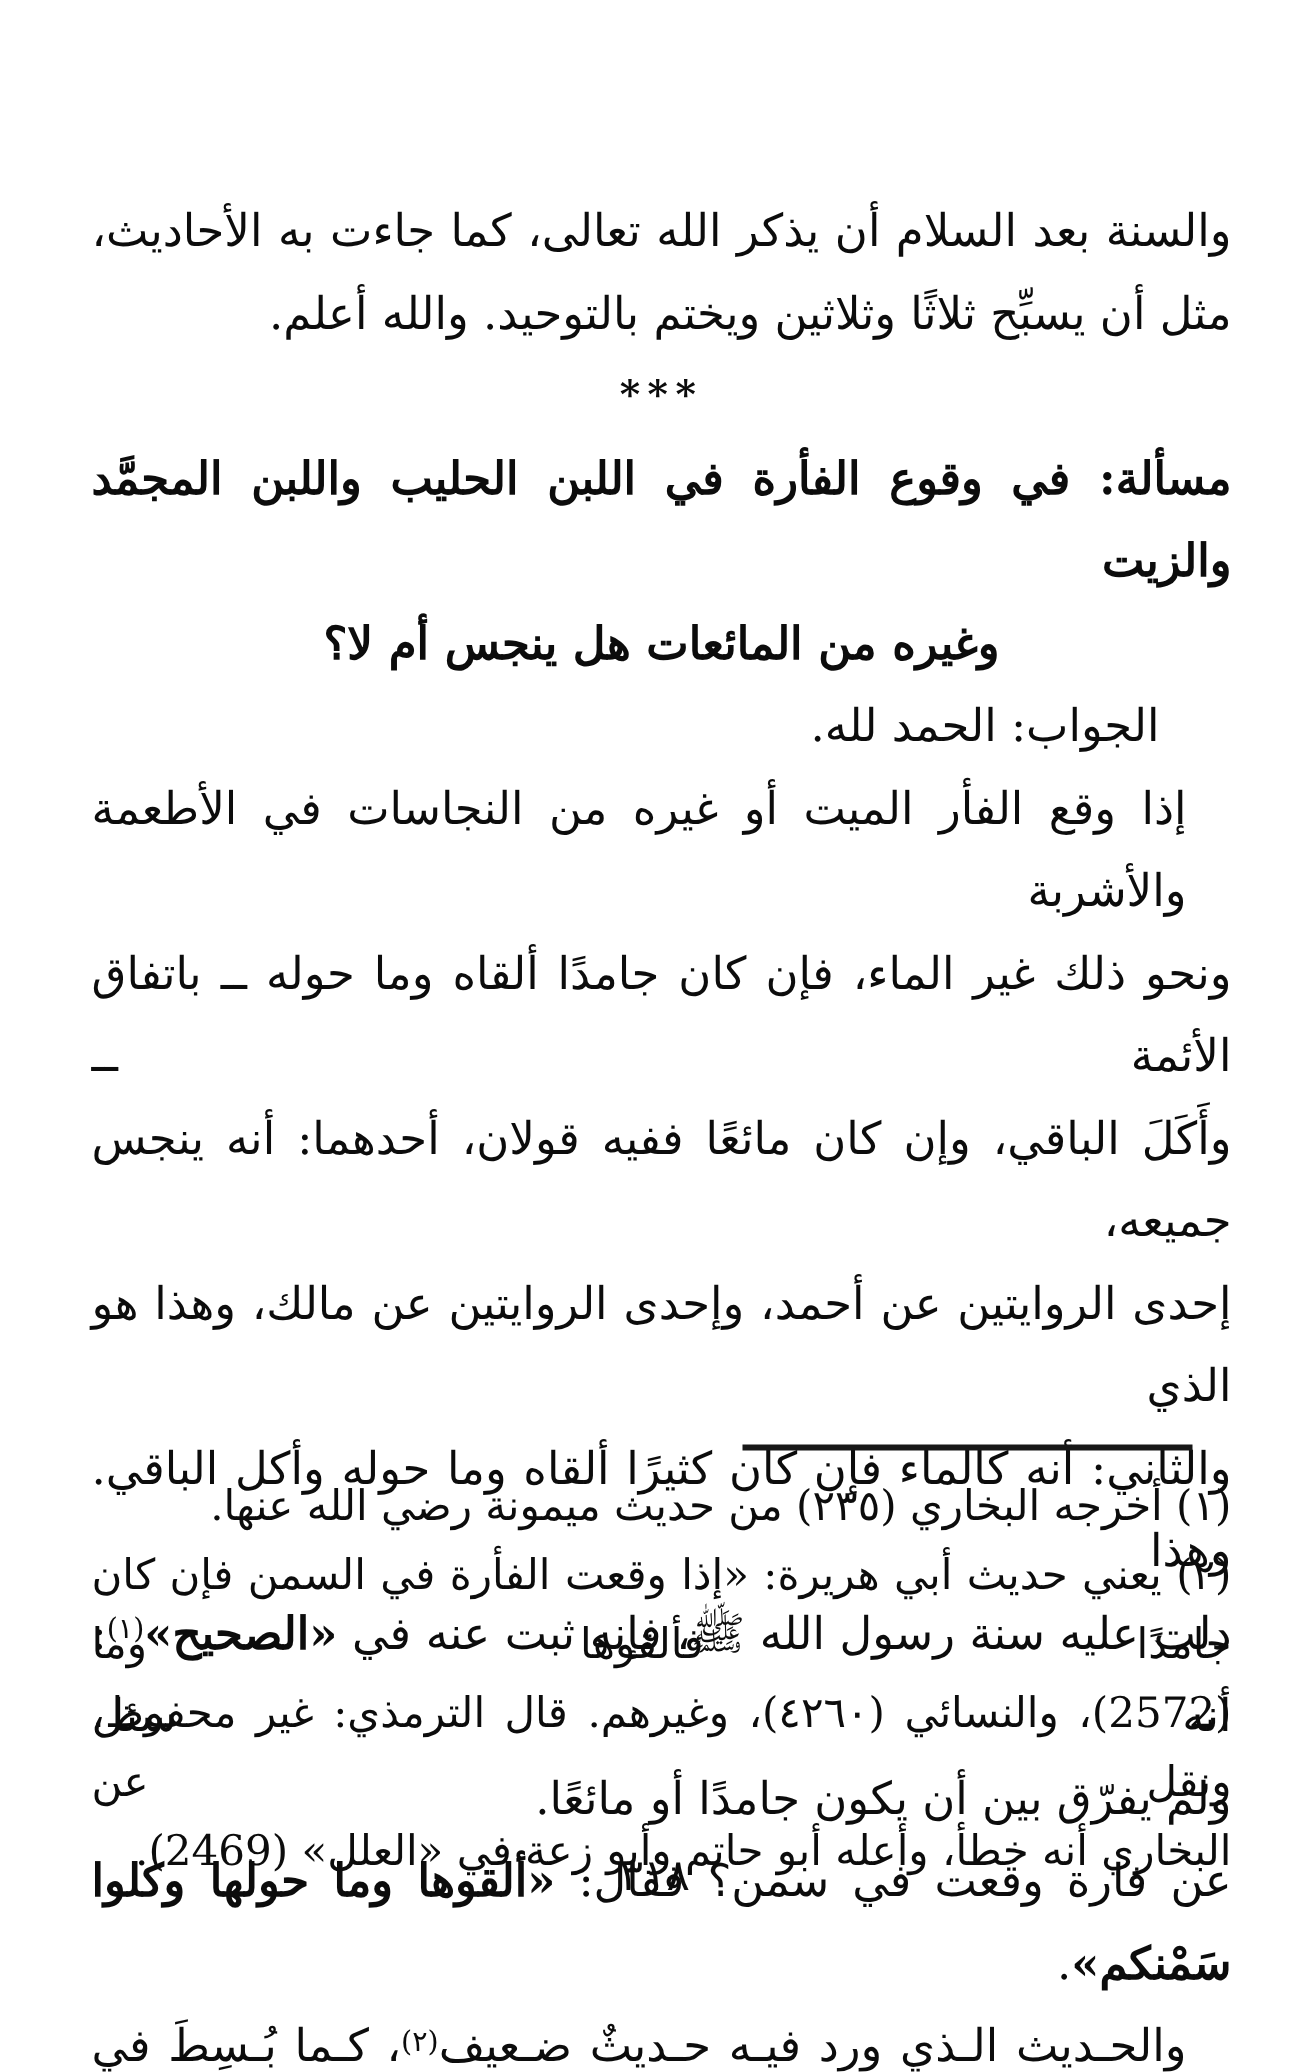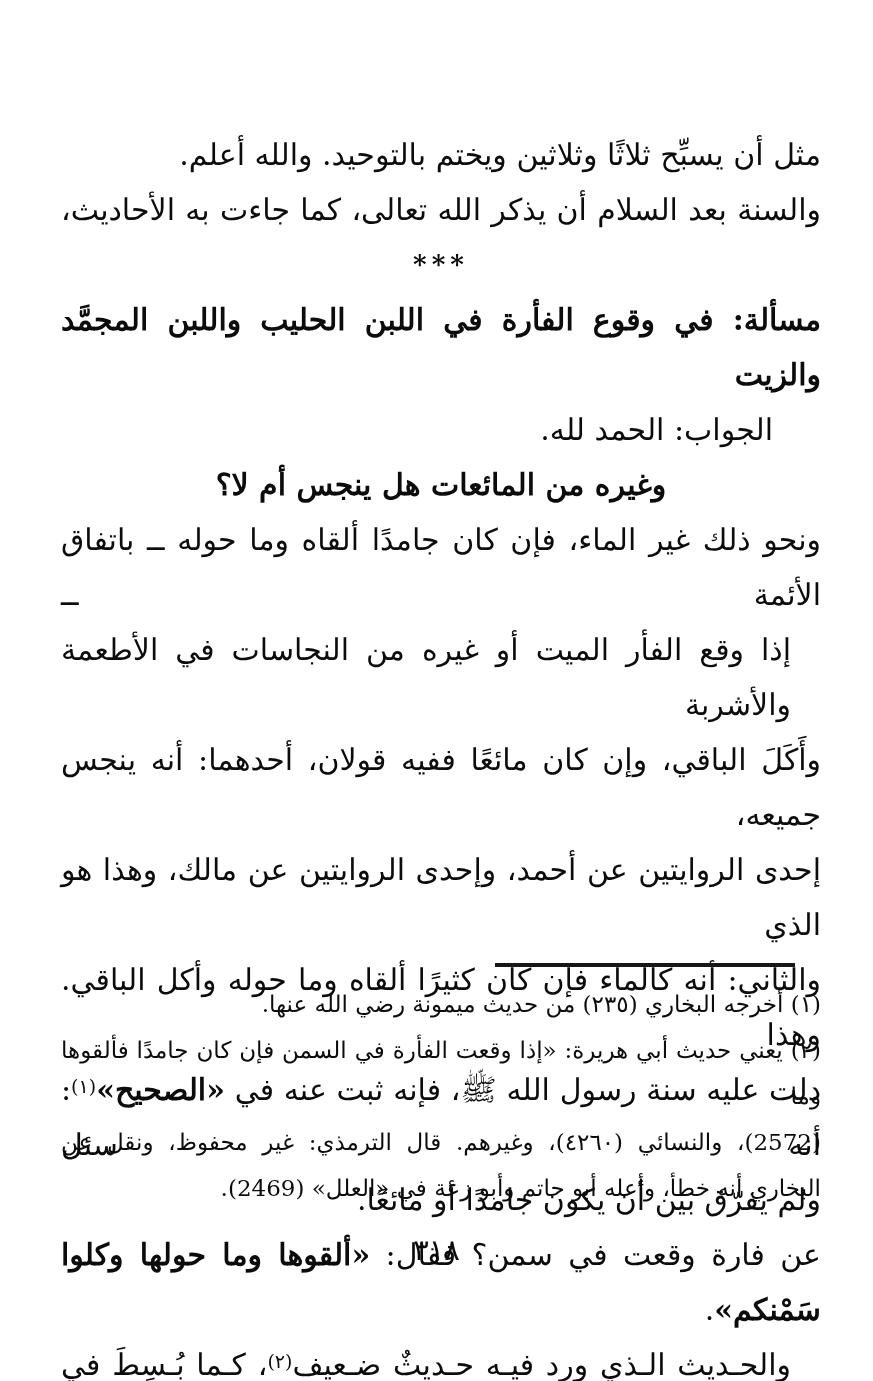--- a/index.html
+++ b/index.html
@@ -19,45 +19,45 @@
   .ind30{padding-right:30px}
   .ind48{padding-right:48px}
   sup{font-size:19px;line-height:0;vertical-align:7px}
   .orn{font-size:26px;font-weight:700;letter-spacing:5px}
   .rule{
     position:absolute;top:963px;right:78px;width:300px;height:4px;
     background:#171717;
   }
   .fnotes{
     position:absolute;top:981px;right:52px;left:61px;
-    font-size:23px;line-height:46px;direction:rtl;
+    font-size:28px;line-height:46px;direction:rtl;
   }
   .fline{text-align:justify;text-align-last:start}
   .ffull{text-align-last:justify}
   .pagenum{
     position:absolute;top:1233px;left:0;width:873px;
     text-align:center;font-size:29px;
   }
 </style>
 </head>
 <body>
 
 <div class="main">
+  <div class="line full">والسنة بعد السلام أن يذكر الله تعالى، كما جاءت به الأحاديث،</div>
   <div class="line">مثل أن يسبِّح ثلاثًا وثلاثين ويختم بالتوحيد. والله أعلم.</div>
-  <div class="line full">والسنة بعد السلام أن يذكر الله تعالى، كما جاءت به الأحاديث،</div>
 
   <div class="line center orn">***</div>
 
   <div class="line full bold">مسألة: في وقوع الفأرة في اللبن الحليب واللبن المجمَّد والزيت</div>
+  <div class="line center bold">وغيره من المائعات هل ينجس أم لا؟</div>
+
   <div class="line ind48">الجواب: الحمد لله.</div>
 
-  <div class="line center bold">وغيره من المائعات هل ينجس أم لا؟</div>
-
+  <div class="line full ind30">إذا وقع الفأر الميت أو غيره من النجاسات في الأطعمة والأشربة</div>
   <div class="line full">ونحو ذلك غير الماء، فإن كان جامدًا ألقاه وما حوله ــ باتفاق الأئمة ــ</div>
-  <div class="line full ind30">إذا وقع الفأر الميت أو غيره من النجاسات في الأطعمة والأشربة</div>
   <div class="line full">وأَكَلَ الباقي، وإن كان مائعًا ففيه قولان، أحدهما: أنه ينجس جميعه،</div>
   <div class="line full">إحدى الروايتين عن أحمد، وإحدى الروايتين عن مالك، وهذا هو الذي</div>
   <div class="line full">والثاني: أنه كالماء فإن كان كثيرًا ألقاه وما حوله وأكل الباقي. وهذا</div>
 
   <div class="line full">
     <span>دلت عليه سنة رسول الله ﷺ، فإنه ثبت عنه في </span><span class="bold">«الصحيح»</span><sup>(١)</sup><span>: أنه سئل</span>
   </div>
 
   <div class="line">ولم يفرّق بين أن يكون جامدًا أو مائعًا.</div>
 

